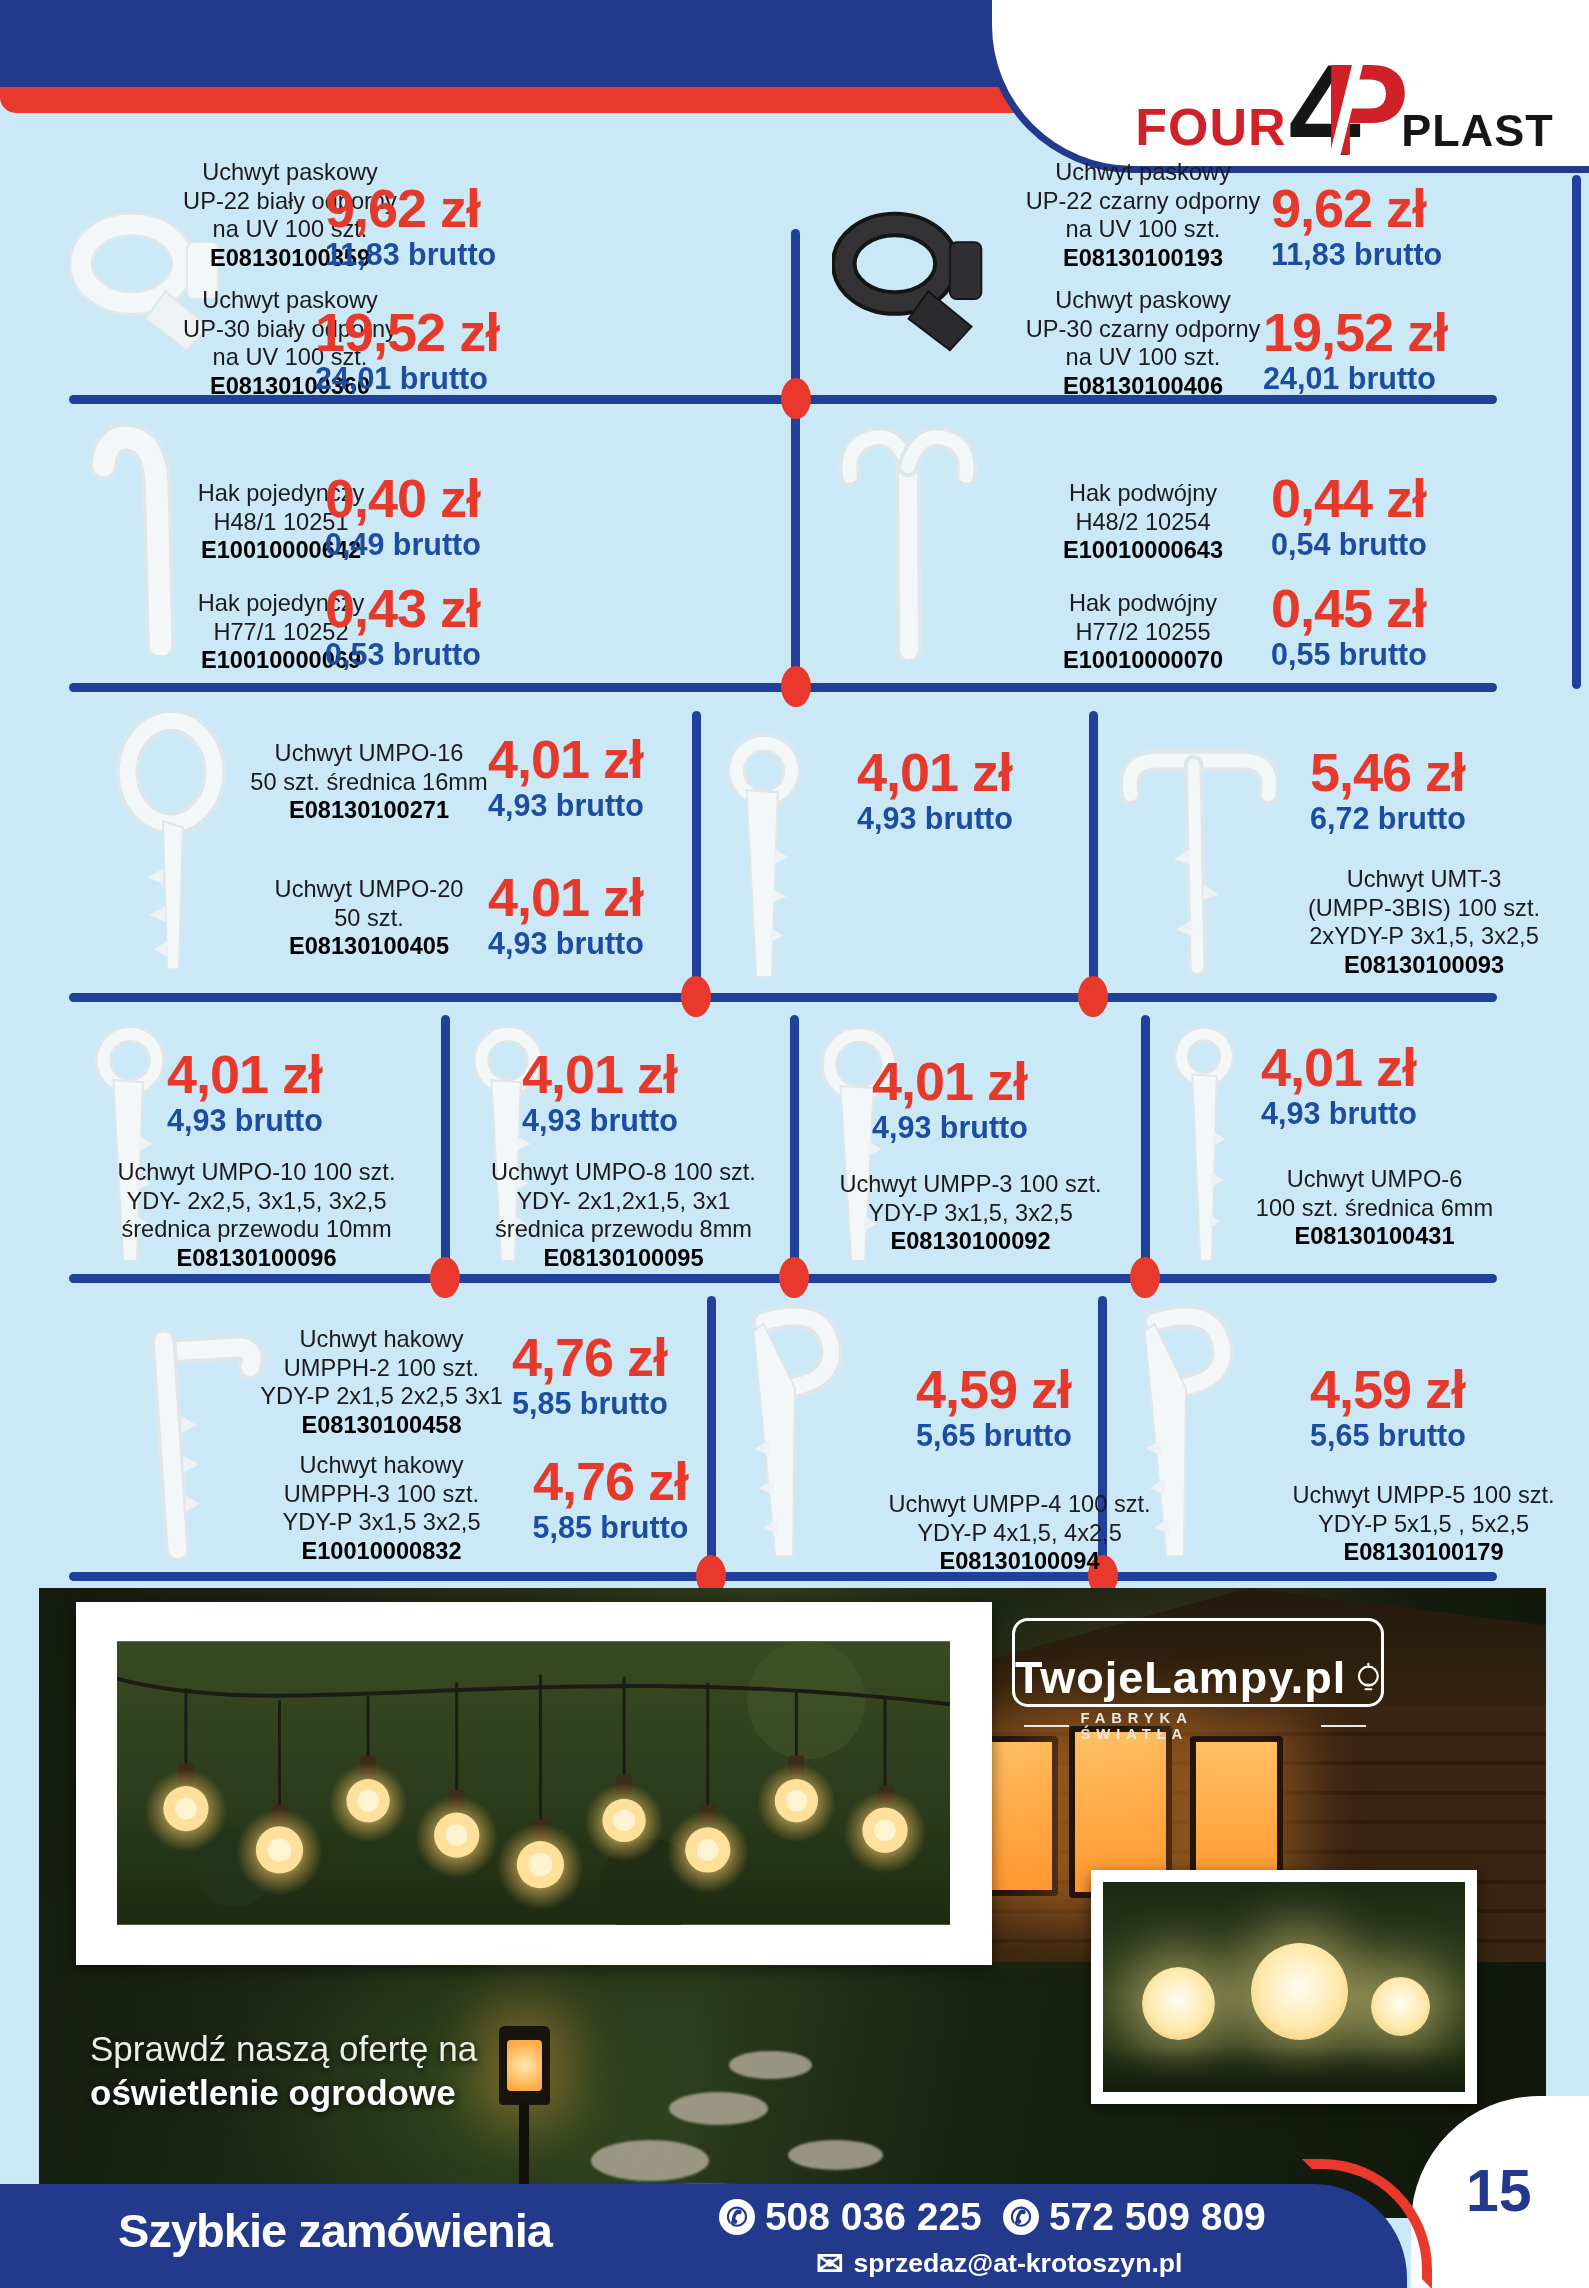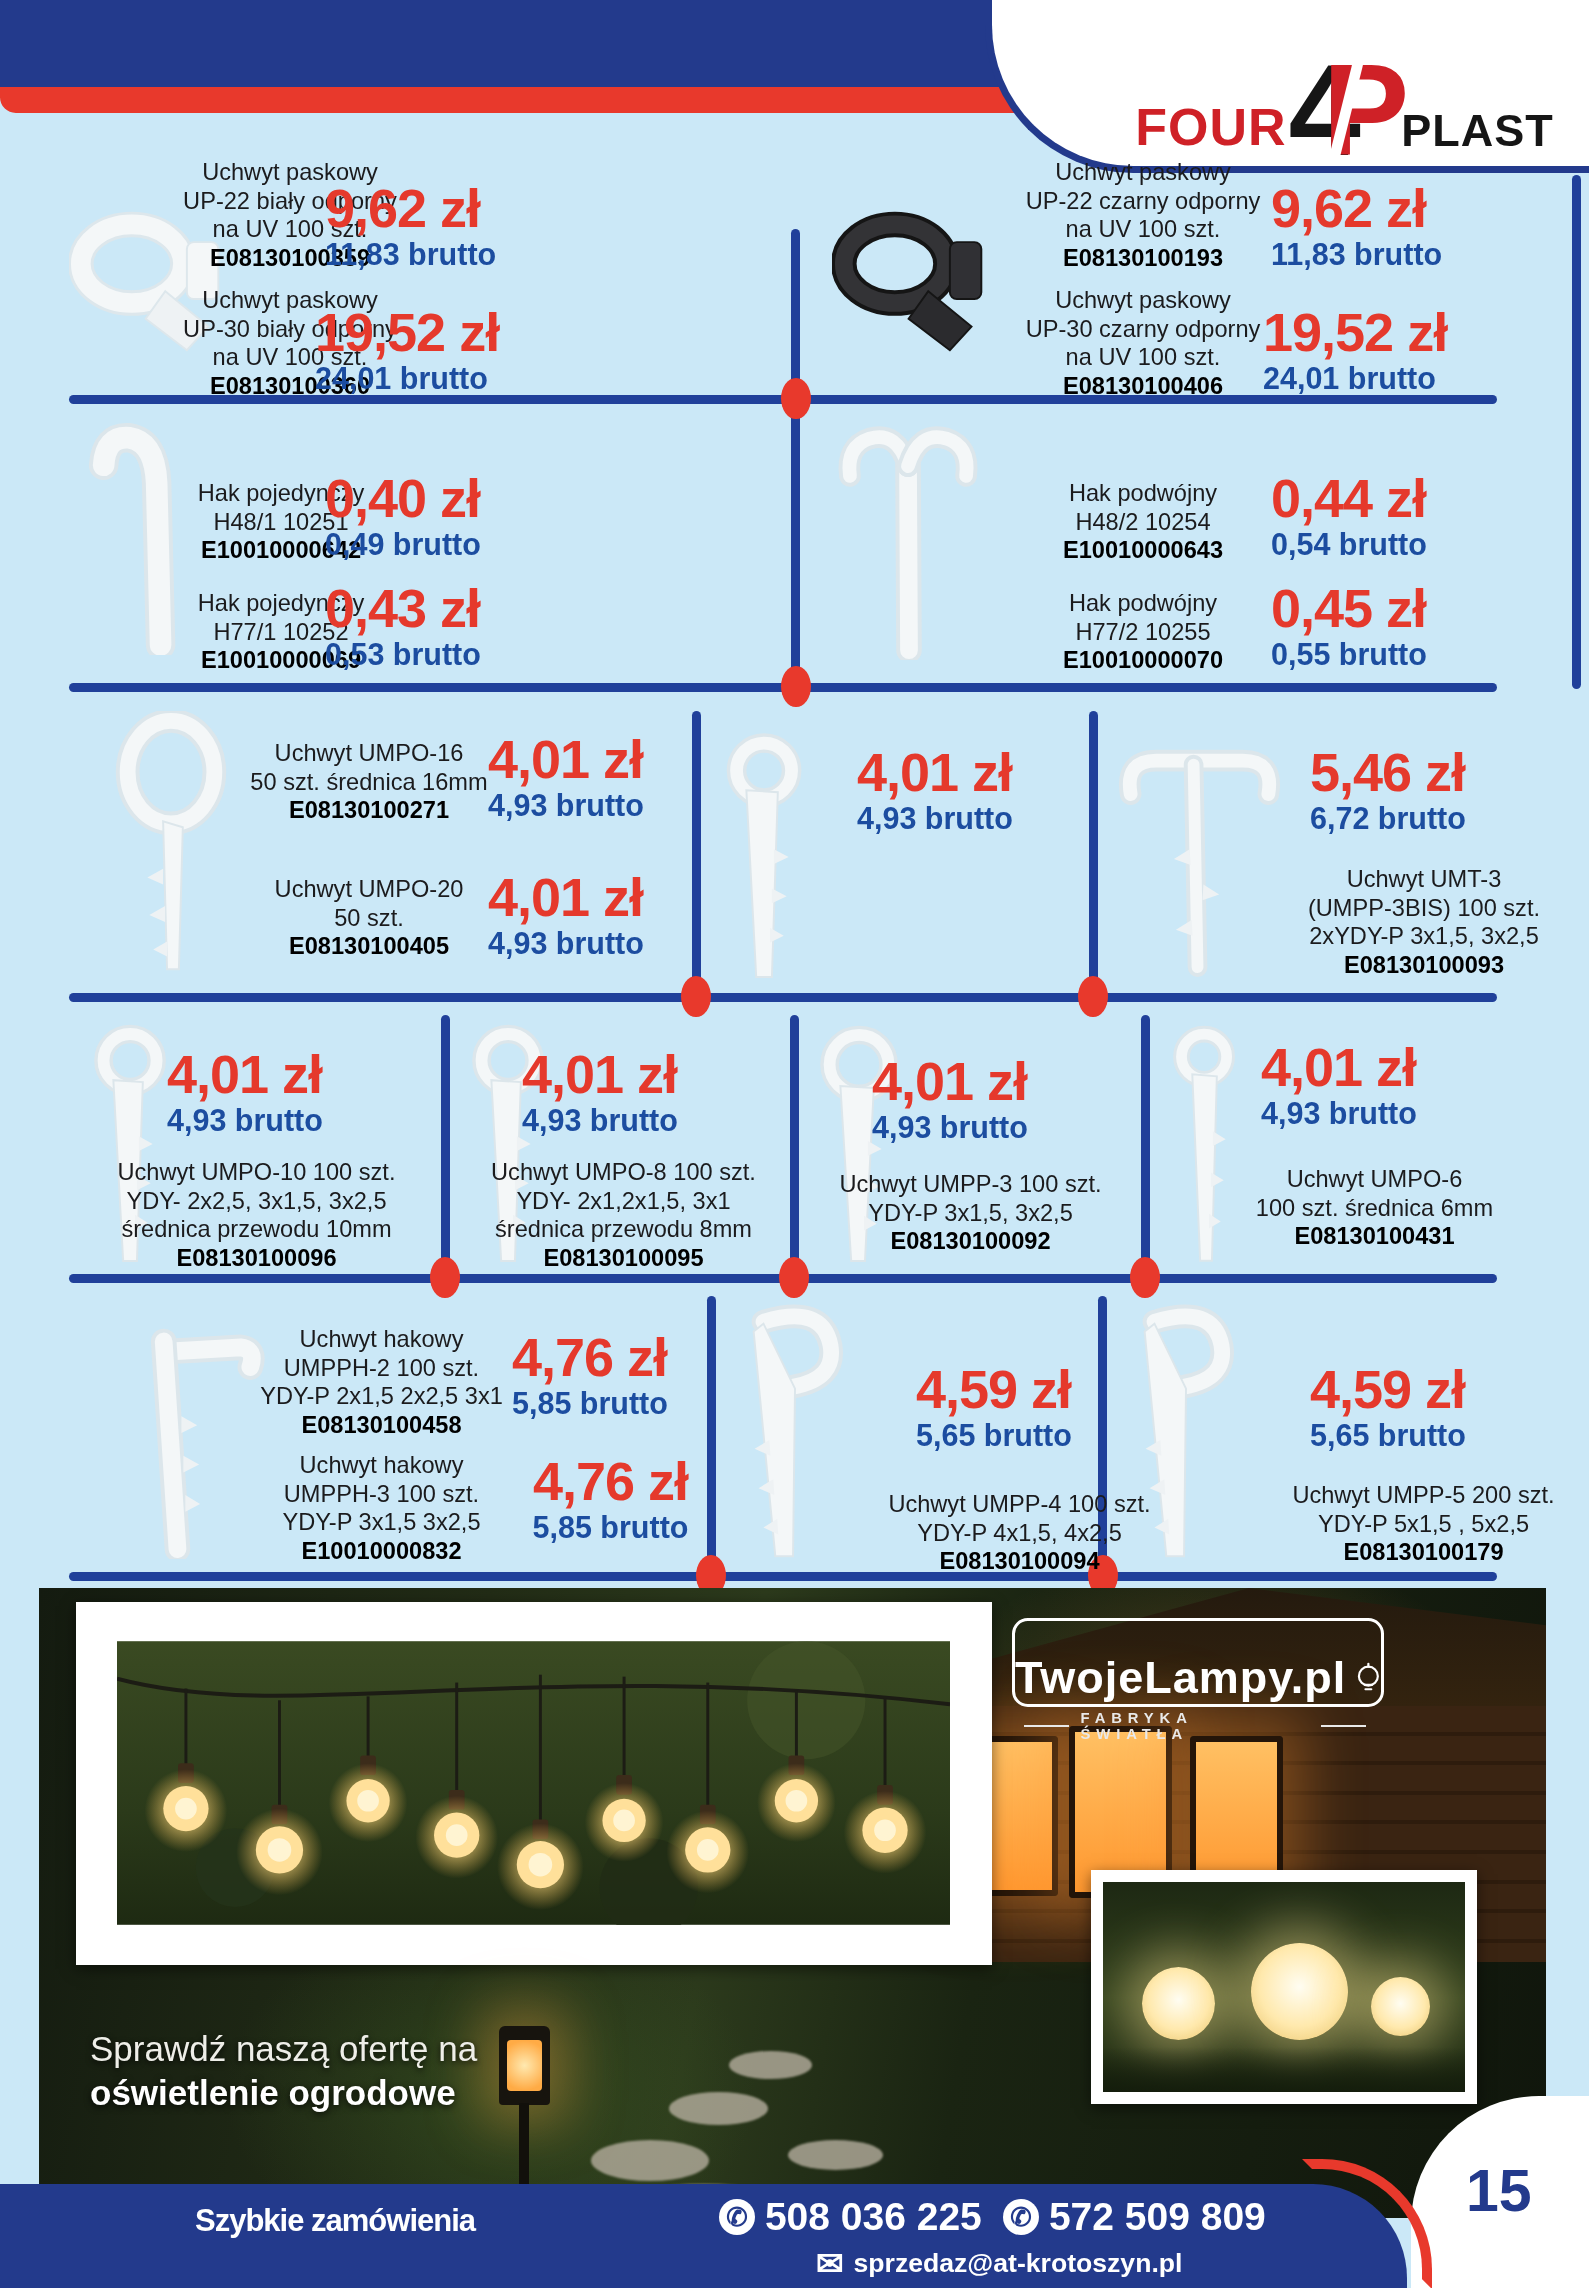--- a/index.html
+++ b/index.html
@@ -65,21 +65,21 @@
   .lantern-pole{position:absolute;left:480px;top:515px;width:9.9px;height:115px;background:#12100b;}
   
   .corner-white{position:absolute;left:1411px;top:2096px;width:179px;height:192px;background:#ffffff;
                 border-top-left-radius:128px;}
   .red-arc{position:absolute;left:1302px;top:2159px;width:110px;height:110px;
            border:10.8px solid transparent;border-top-color:#e8392c;border-right-color:#e8392c;
            border-top-right-radius:110px;}
   .footerbar{position:absolute;left:0;top:2184px;width:1407px;height:104px;background:#233a8c;
              border-radius:0 94px 0 0;}
   .ftitle{position:absolute;left:79px;top:2203px;width:512px;text-align:center;color:#ffffff;
-          font-size:31px;font-weight:800;letter-spacing:-1px;}
+          font-size:47px;font-weight:800;letter-spacing:-1px;}
   .fphone{position:absolute;display:flex;align-items:center;color:#ffffff;font-size:39px;font-weight:700;}
   .picon{width:36px;height:36px;border-radius:50%;background:#ffffff;color:#233a8c;font-size:25.6px;
          line-height:36px;text-align:center;margin-right:9.9px;flex:0 0 auto;}
   .femail{position:absolute;display:flex;align-items:center;color:#ffffff;font-size:26.6px;font-weight:700;}
   .eicon{font-size:33px;margin-right:9.9px;color:#ffffff;}
   .pagenum{position:absolute;left:1466px;top:2157px;font-size:59px;font-weight:800;color:#233a8c;}
 </style>
 </head>
 <body>
 
@@ -388,21 +388,21 @@
   <div class="pt" style="left:857px;top:1490px;width:325px">
     <div>Uchwyt UMPP-4 100 szt.</div>
     <div>YDY-P 4x1,5, 4x2,5</div>
     <div class="pcode">E08130100094</div>
   </div>
   <div class="pp" style="left:1310px;top:1362px;width:227px">
     <div class="net">4,59 zł</div>
     <div class="gross">5,65 brutto</div>
   </div>
   <div class="pt" style="left:1261px;top:1481px;width:325px">
-    <div>Uchwyt UMPP-5 200 szt.</div>
+    <div>Uchwyt UMPP-5 100 szt.</div>
     <div>YDY-P 5x1,5 , 5x2,5</div>
     <div class="pcode">E08130100179</div>
   </div>
 
   <div class="ad">
     <div class="ad-roof"></div>
     <div class="ad-wall"></div>
     <div class="ad-window" style="left:926px;top:148px;width:81px;height:148px"></div>
     <div class="ad-window" style="left:1030px;top:138px;width:91px;height:160px"></div>
     <div class="ad-window" style="left:1151px;top:148px;width:81px;height:148px"></div>

